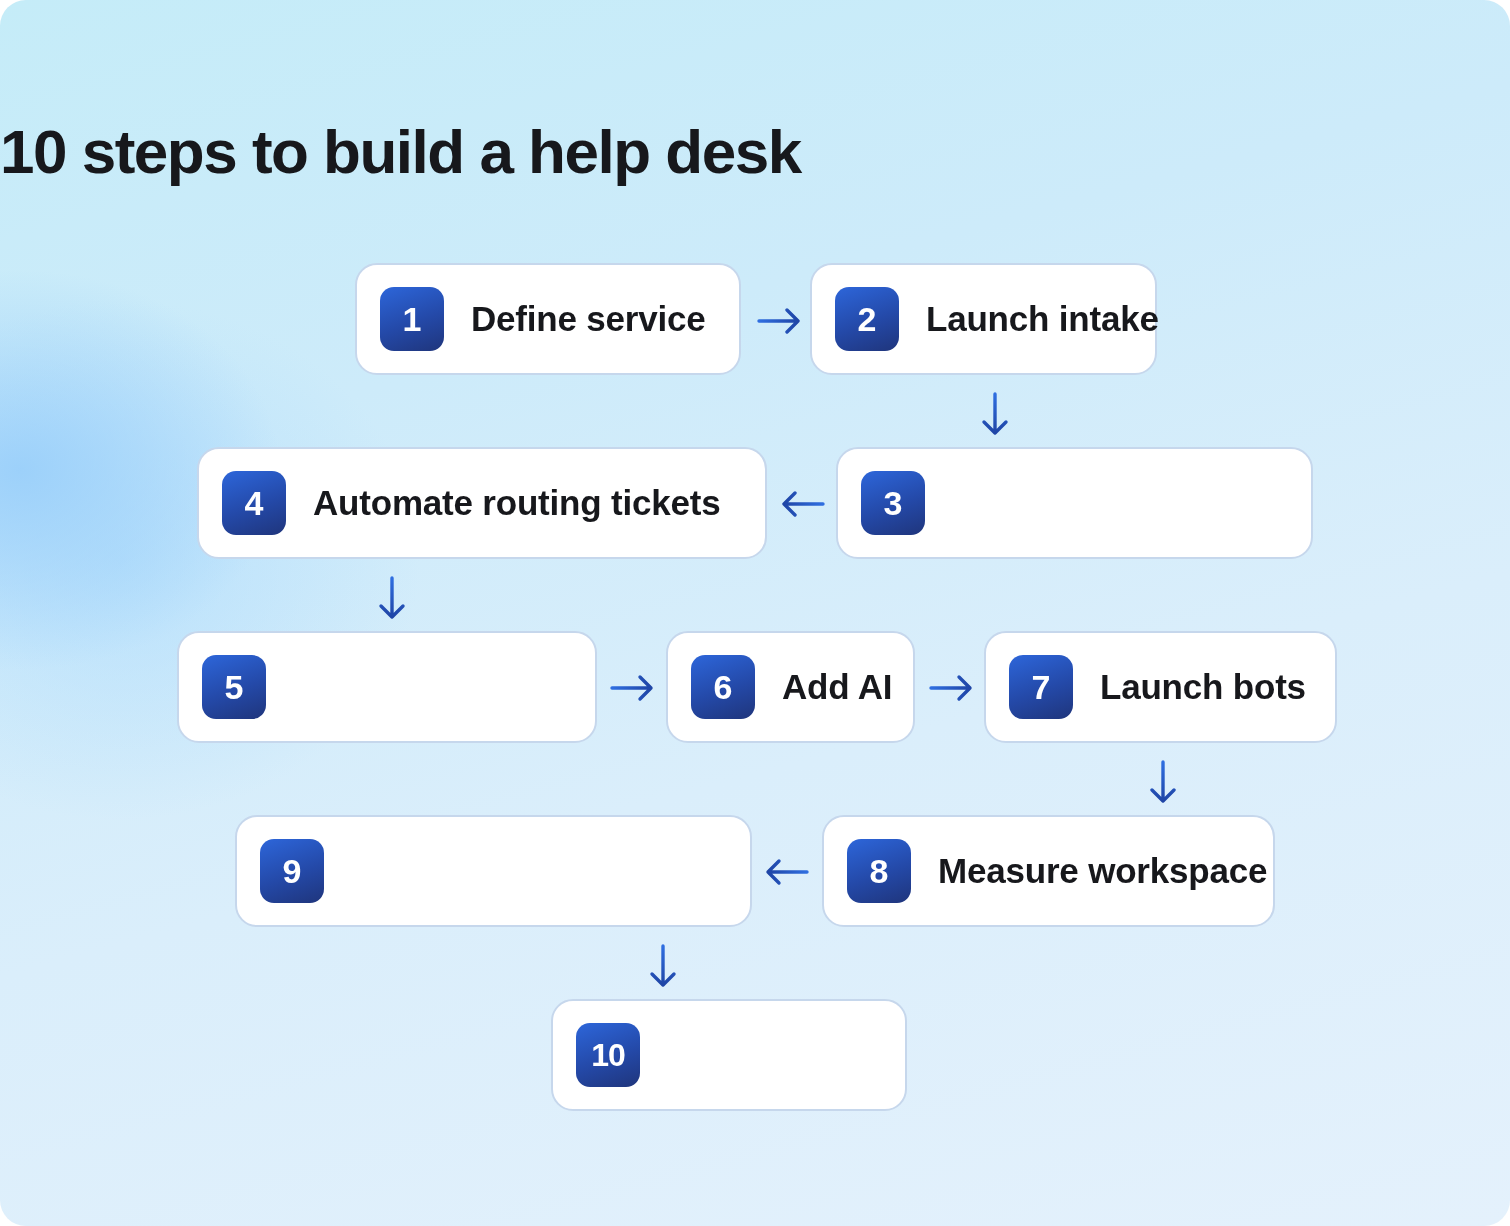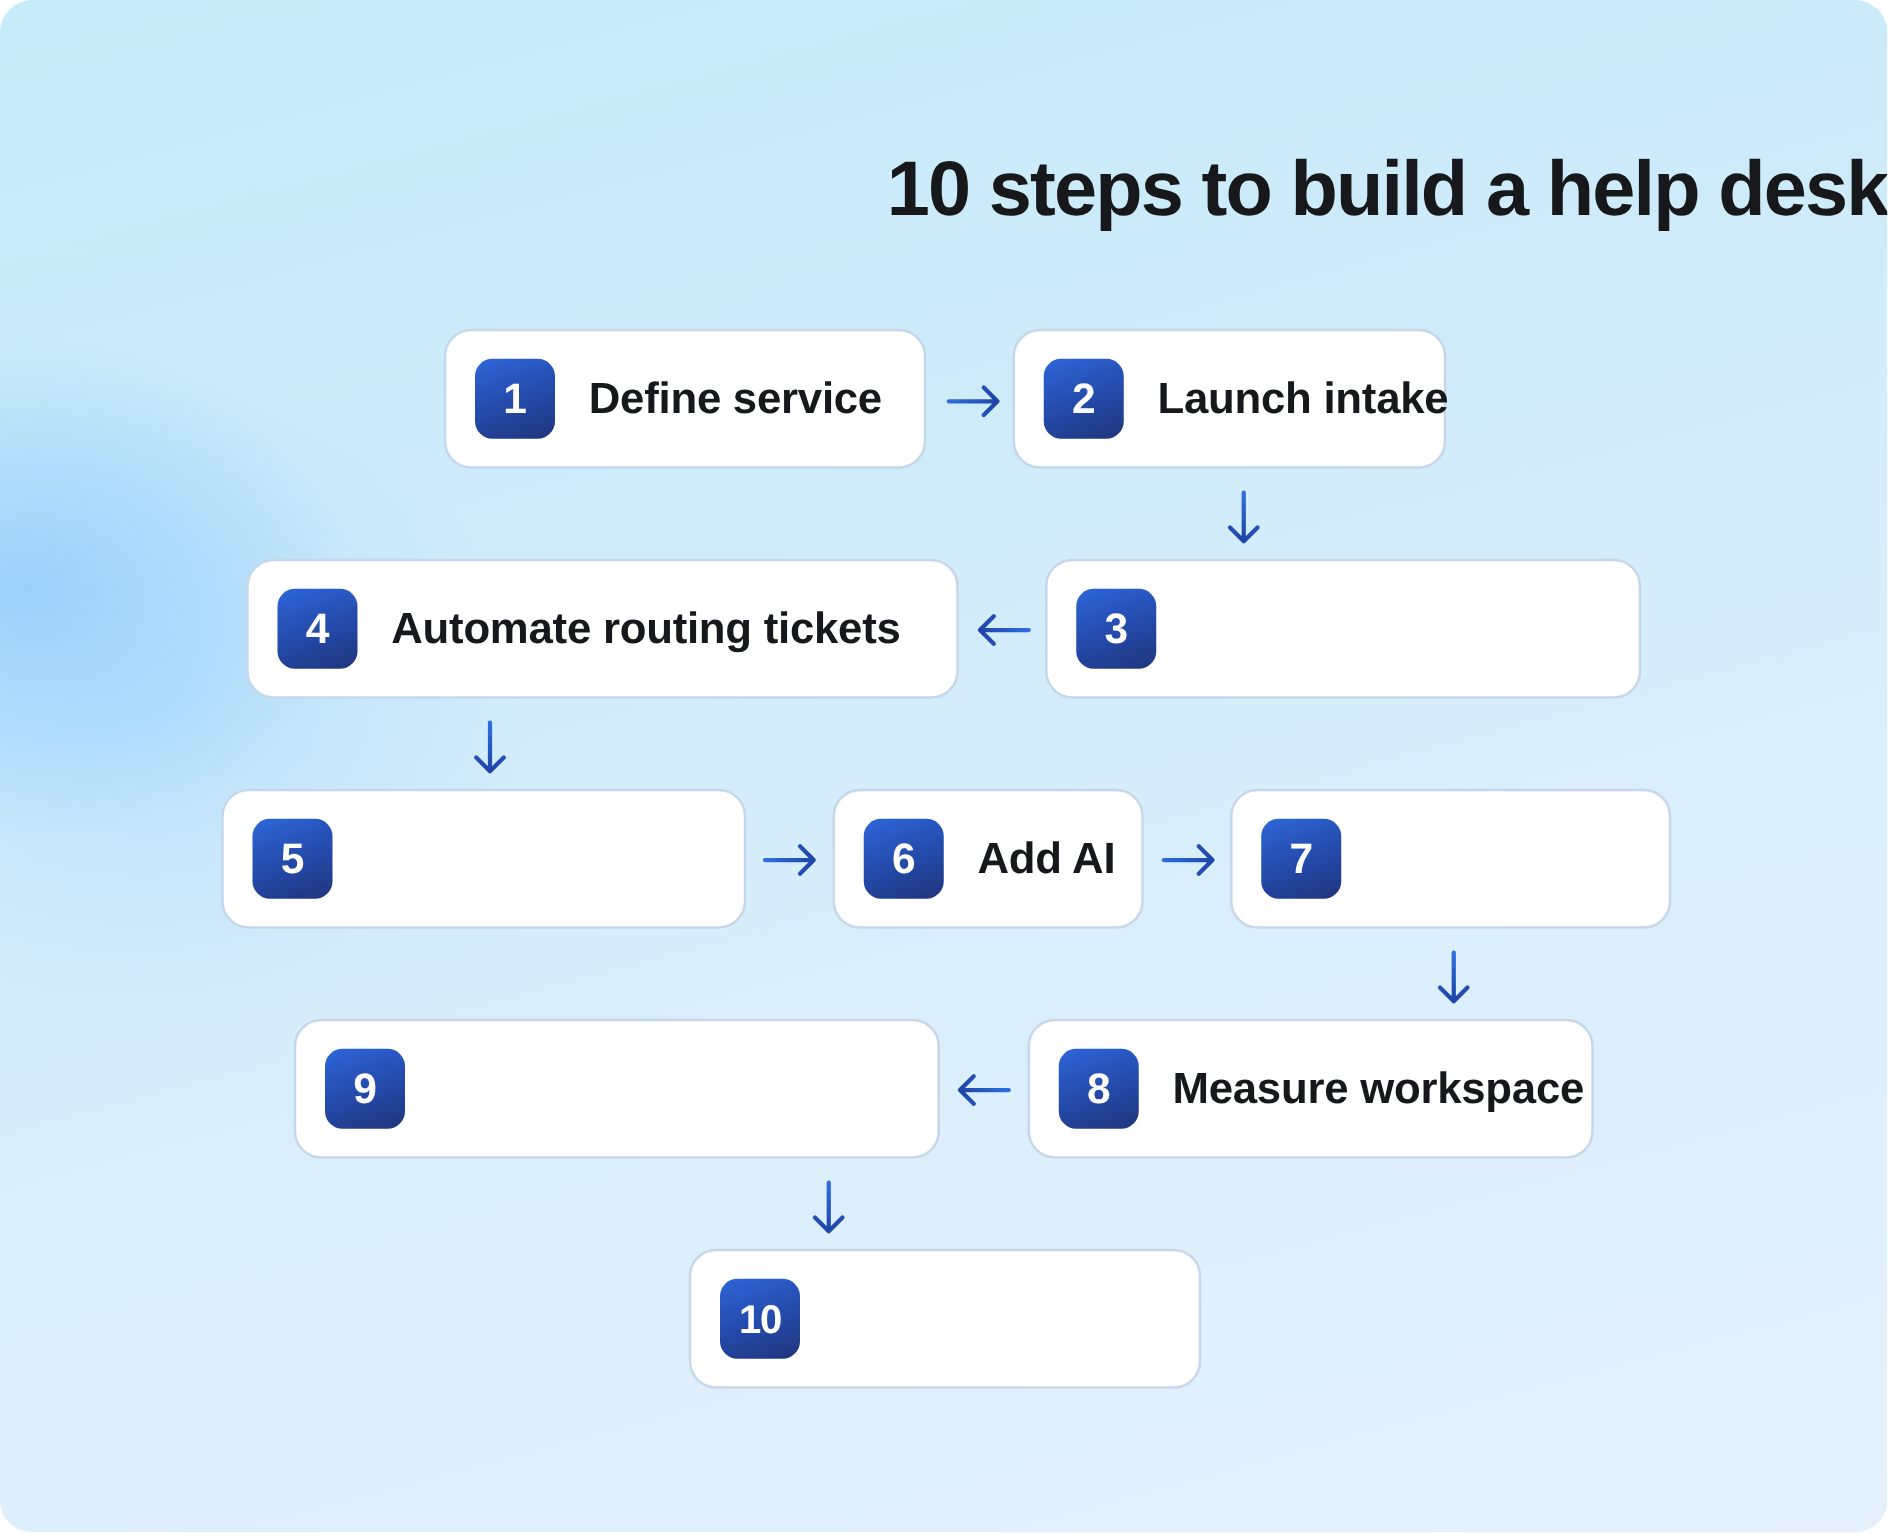--- a/index.html
+++ b/index.html
@@ -6,21 +6,21 @@
   body { width: 1510px; height: 1226px; position: relative; overflow: hidden; }
   .canvas {
     position: absolute; left: 0; top: 0; width: 1510px; height: 1226px;
     border-radius: 26px; overflow: hidden;
     background:
       radial-gradient(ellipse 260px 200px at 20px 470px, rgba(150,205,250,0.85), rgba(150,205,250,0) 100%),
       radial-gradient(ellipse 300px 260px at 120px 560px, rgba(175,220,252,0.7), rgba(175,220,252,0) 100%),
       linear-gradient(165deg, #c5ecf8 0%, #cdebfa 30%, #daeefb 60%, #e4f1fc 100%);
   }
   .title {
-    position: absolute; left: 0; top: 112px; width: 1510px; text-align: right;
+    position: absolute; left: 0; top: 112px; width: 1510px; text-align: left;
     font-family: "Liberation Sans", sans-serif; font-weight: 700; font-size: 62px;
     letter-spacing: -1.5px; color: #17181c; line-height: 80px;
   }
   .step {
     position: absolute; height: 112px; box-sizing: border-box;
     background: #ffffff; border: 2px solid #c6d7ec; border-radius: 22px;
     display: flex; align-items: center; padding-left: 23px;
   }
   .badge {
     width: 64px; height: 64px; border-radius: 14px; flex: 0 0 64px;
@@ -62,31 +62,32 @@
 
   <div class="step" style="left:177px; top:631px; width:420px;">
     <div class="badge">5</div>
   </div>
   <div class="step" style="left:666px; top:631px; width:249px;">
     <div class="badge">6</div>
     <div class="label">Add AI</div>
   </div>
   <div class="step" style="left:984px; top:631px; width:353px;">
     <div class="badge">7</div>
+    <div class="label">Launch bots</div>
   </div>
 
   <div class="step" style="left:235px; top:815px; width:517px;">
     <div class="badge">9</div>
   </div>
   <div class="step" style="left:822px; top:815px; width:453px;">
     <div class="badge">8</div>
     <div class="label">Measure workspace</div>
   </div>
 
-  <div class="step" style="left:551px; top:999px; width:410px;">
+  <div class="step" style="left:551px; top:999px; width:356px;">
     <div class="badge wide">10</div>
   </div>
 
   <div class="arrow" style="left:756px; top:306px;">
     <svg width="46" height="30" viewBox="0 0 46 30">
       <defs>
           <linearGradient id="gr1" x1="0" y1="0" x2="1" y2="0">
             <stop offset="0" stop-color="#2f6ee0"></stop>
             <stop offset="1" stop-color="#1f45a6"></stop>
           </linearGradient>

